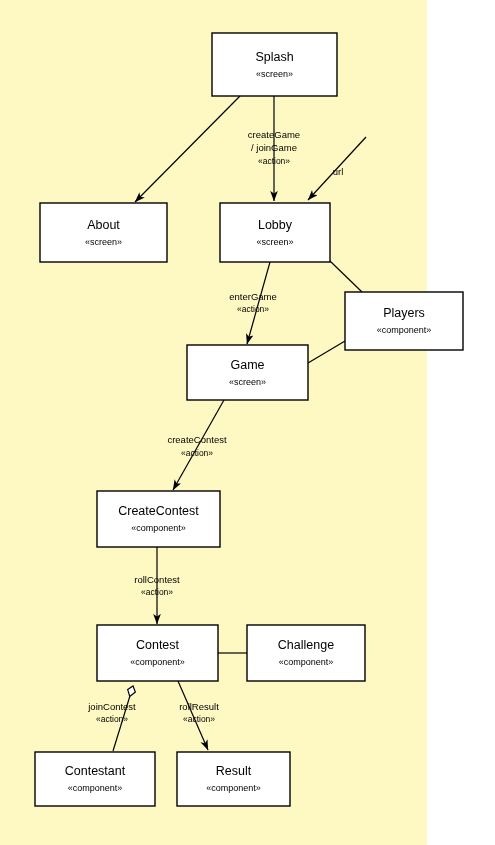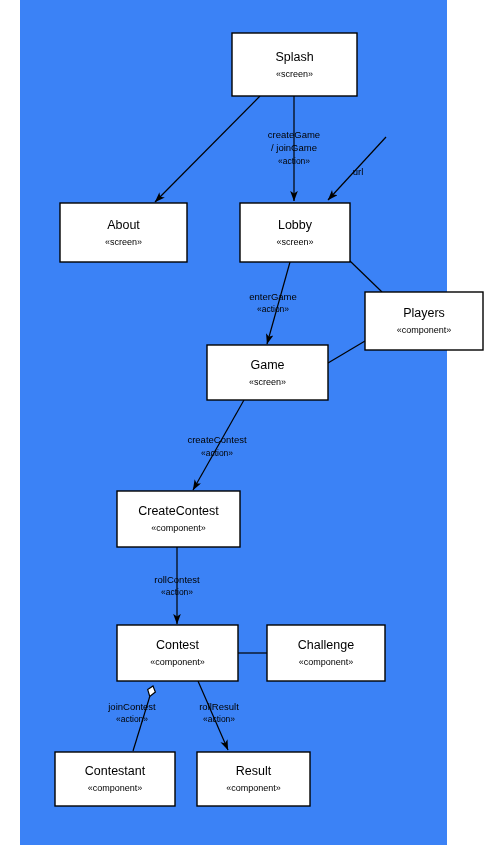--- a/index.html
+++ b/index.html
@@ -10,22 +10,21 @@
   body {
     width: 495px;
     height: 845px;
     font-family: "Liberation Sans", sans-serif;
     overflow: hidden;
   }
   #diagram-canvas {
     position: relative;
     width: 427px;
     height: 845px;
-    background: #3b82f6;
-    margin-left: 20px;
+    background: #fef9c3;
   }
   svg.diagram-svg {
     position: absolute;
     top: 0;
     left: 0;
     width: 495px;
     height: 845px;
     display: block;
   }
   .node-rect {

